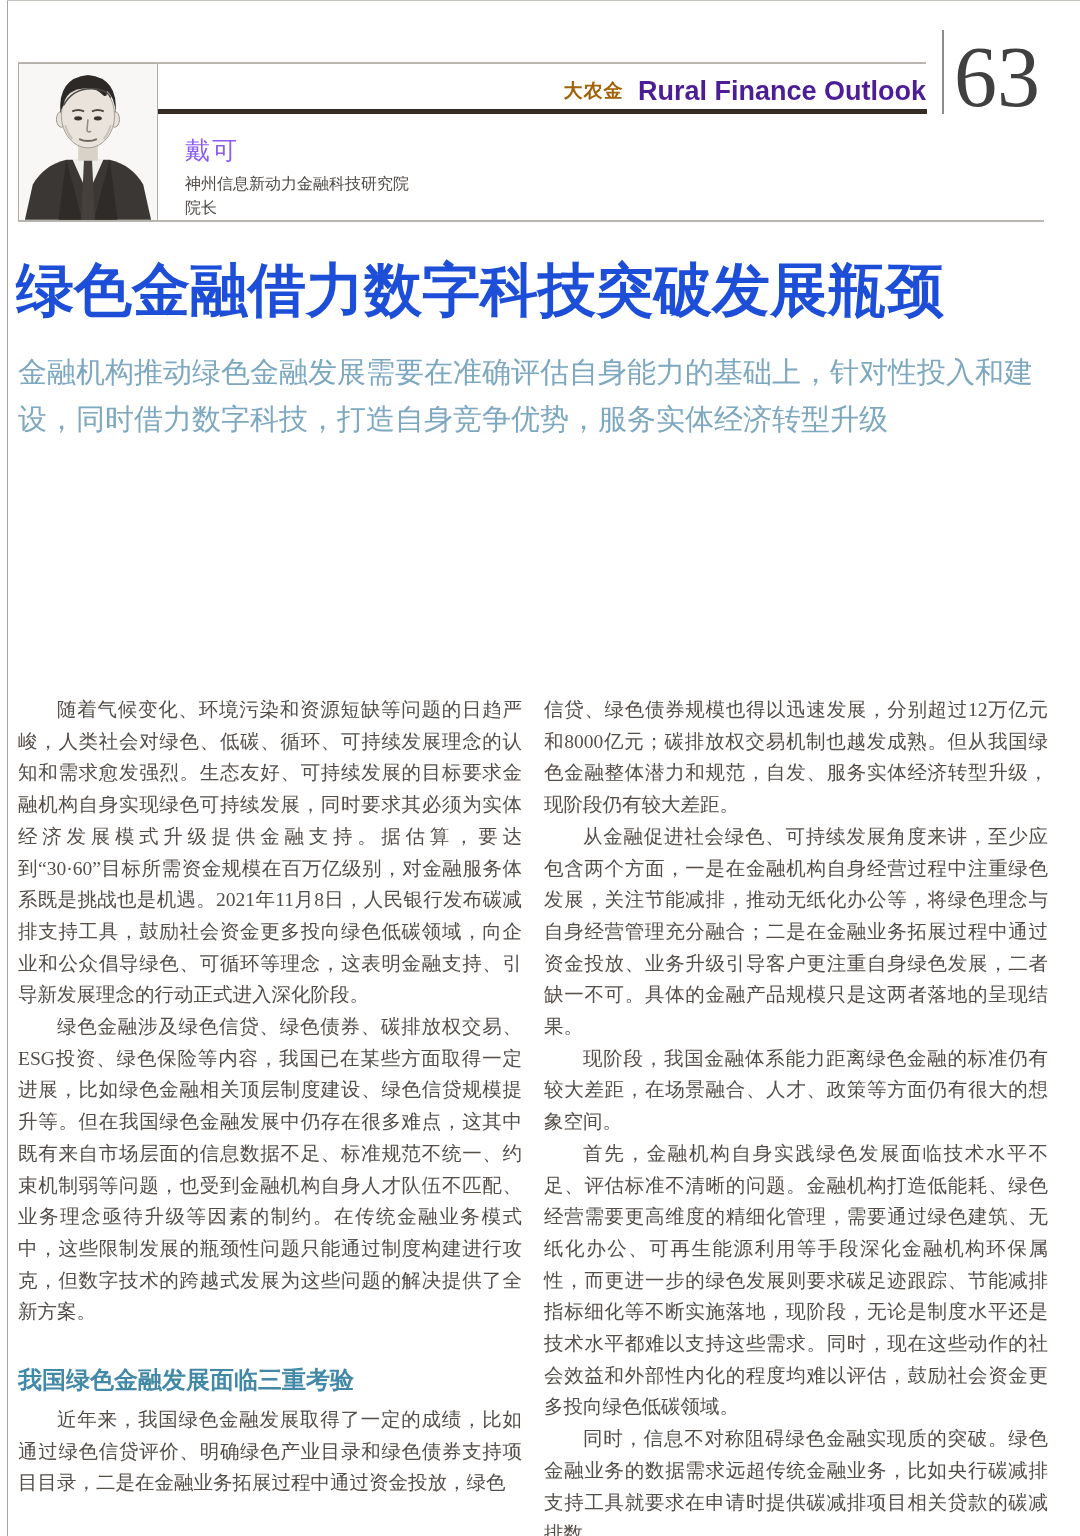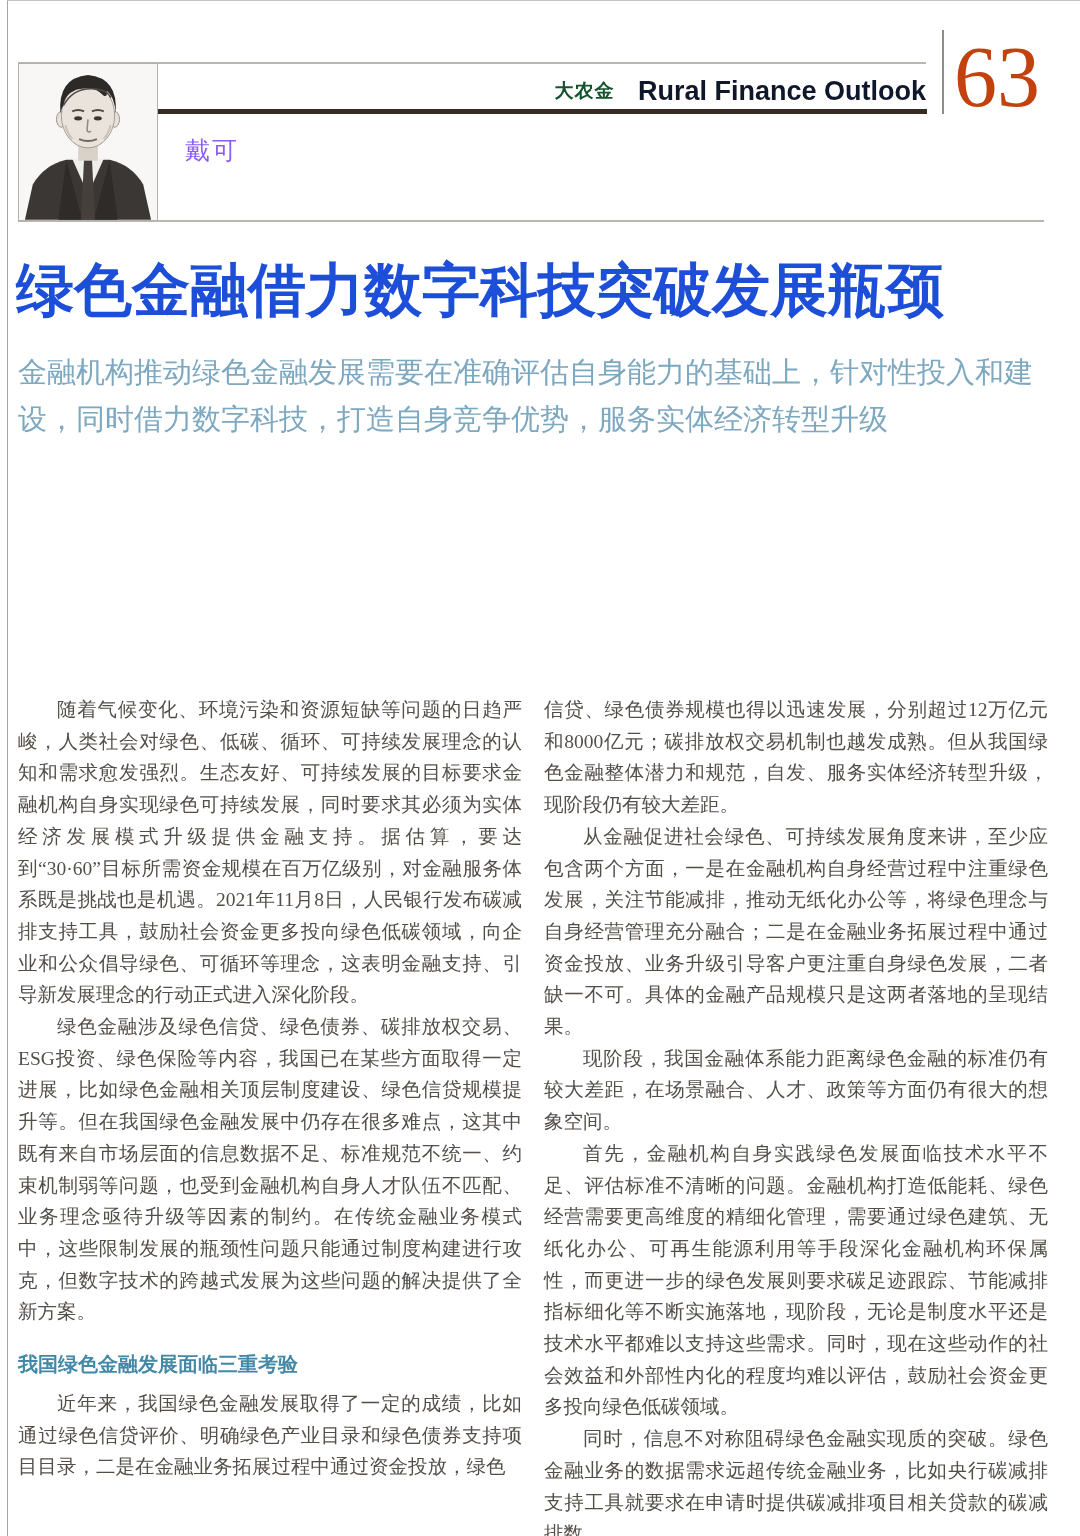--- a/index.html
+++ b/index.html
@@ -20,26 +20,26 @@
   .photo{
     position:absolute;left:18px;top:63px;width:140px;height:158px;
     border:1px solid #b3afab;box-sizing:border-box;background:#f8f7f5;
   }
   .photo svg{display:block;width:100%;height:100%;}
 
   .masthead{
     position:absolute;top:76px;left:0;width:926px;text-align:right;white-space:nowrap;
     font-family:"Liberation Sans",sans-serif;color:#453a32;
   }
-  .m-cn{font-size:19px;font-weight:700;letter-spacing:1px;vertical-align:3px;color:#14532d;}
-  .m-en{font-size:27px;font-weight:700;margin-left:19px;color:#0f172a;}
+  .m-cn{font-size:19px;font-weight:700;letter-spacing:1px;vertical-align:3px;color:#a16207;}
+  .m-en{font-size:27px;font-weight:700;margin-left:10px;color:#4c1d95;}
 
   .pagenum{
     position:absolute;left:954px;top:34px;width:112px;
-    font-family:"Liberation Serif",serif;font-size:86px;line-height:86px;color:#c2410c;
+    font-family:"Liberation Serif",serif;font-size:86px;line-height:86px;color:#404040;
   }
 
   .author-name{
     position:absolute;left:185px;top:134px;
     font-family:"Liberation Sans",sans-serif;font-size:25px;color:#8b5cf6;letter-spacing:2px;
   }
   .author-affil{
     position:absolute;left:185px;top:172px;
     font-family:"Liberation Sans",sans-serif;font-size:16px;line-height:24px;color:#4e4944;
   }
@@ -58,22 +58,22 @@
     position:absolute;top:694px;width:504px;
     font-size:19.5px;line-height:31.7px;color:#544e49;
     text-align:justify;
   }
   .col-left{left:18px;}
   .col-right{left:544px;}
   .col p{margin:0;}
   .col p.ind{text-indent:2em;}
   .sec-head{
     font-family:"Liberation Sans",sans-serif;font-weight:700;
-    font-size:20px;line-height:36px;color:#4288a7;
-    margin:18px 0 6px 0;text-align:left;
+    font-size:24px;line-height:36px;color:#4288a7;
+    margin:34px 0 6px 0;text-align:left;
   }
 </style>
 </head>
 <body>
 
 <div class="page">
 
   <div class="edge-left"></div>
   <div class="edge-top"></div>
 
@@ -120,20 +120,24 @@
   </div>
 
   <div class="masthead">
     <span class="m-cn">大农金</span>
     <span class="m-en">Rural Finance Outlook</span>
   </div>
 
   <div class="pagenum">63</div>
 
   <div class="author-name">戴可</div>
+  <div class="author-affil">
+    <div>神州信息新动力金融科技研究院</div>
+    <div>院长</div>
+  </div>
 
   <h1 class="title" style="margin:0;">绿色金融借力数字科技突破发展瓶颈</h1>
   <div class="lede">金融机构推动绿色金融发展需要在准确评估自身能力的基础上，针对性投入和建设，同时借力数字科技，打造自身竞争优势，服务实体经济转型升级</div>
 
   <div class="col col-left">
     <p class="ind">随着气候变化、环境污染和资源短缺等问题的日趋严峻，人类社会对绿色、低碳、循环、可持续发展理念的认知和需求愈发强烈。生态友好、可持续发展的目标要求金融机构自身实现绿色可持续发展，同时要求其必须为实体经济发展模式升级提供金融支持。据估算，要达到“30·60”目标所需资金规模在百万亿级别，对金融服务体系既是挑战也是机遇。2021年11月8日，人民银行发布碳减排支持工具，鼓励社会资金更多投向绿色低碳领域，向企业和公众倡导绿色、可循环等理念，这表明金融支持、引导新发展理念的行动正式进入深化阶段。</p>
     <p class="ind">绿色金融涉及绿色信贷、绿色债券、碳排放权交易、ESG投资、绿色保险等内容，我国已在某些方面取得一定进展，比如绿色金融相关顶层制度建设、绿色信贷规模提升等。但在我国绿色金融发展中仍存在很多难点，这其中既有来自市场层面的信息数据不足、标准规范不统一、约束机制弱等问题，也受到金融机构自身人才队伍不匹配、业务理念亟待升级等因素的制约。在传统金融业务模式中，这些限制发展的瓶颈性问题只能通过制度构建进行攻克，但数字技术的跨越式发展为这些问题的解决提供了全新方案。</p>
     <h2 class="sec-head">我国绿色金融发展面临三重考验</h2>
     <p class="ind">近年来，我国绿色金融发展取得了一定的成绩，比如通过绿色信贷评价、明确绿色产业目录和绿色债券支持项目目录，二是在金融业务拓展过程中通过资金投放，绿色</p>
   </div>

